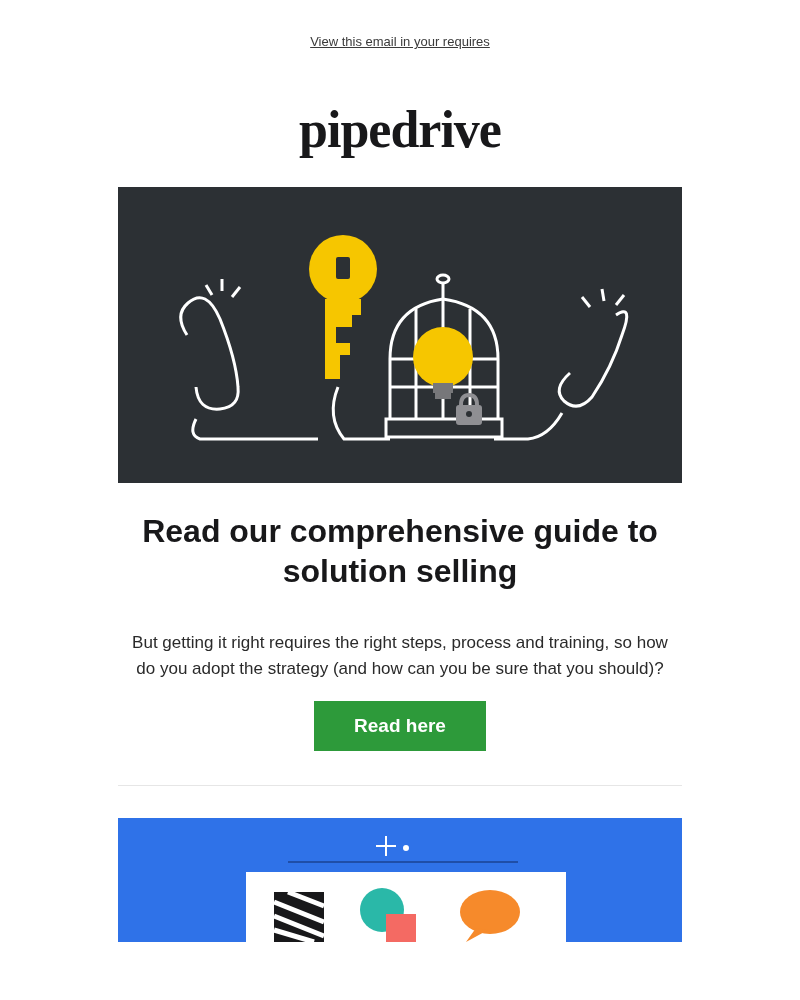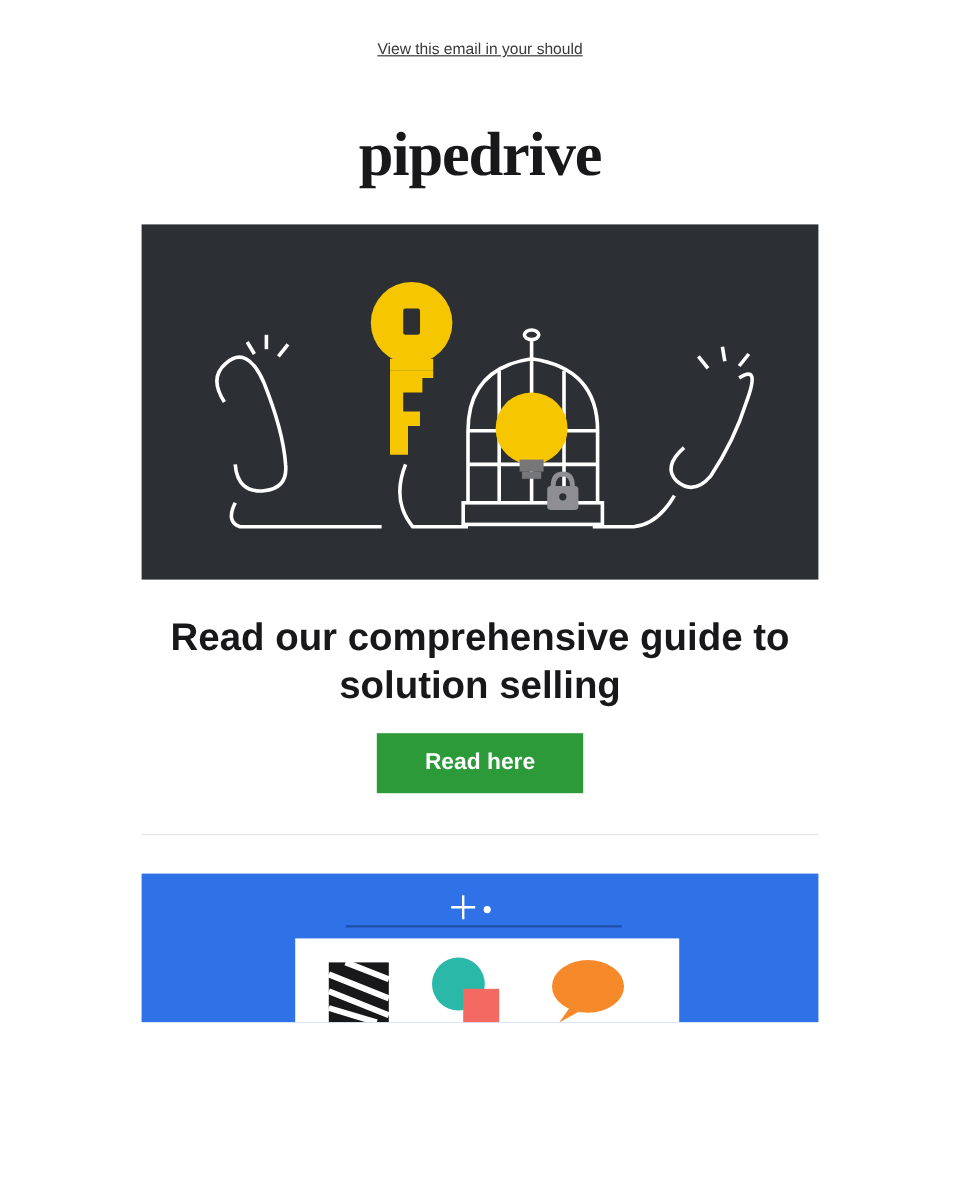--- a/index.html
+++ b/index.html
@@ -44,21 +44,21 @@
       overflow: hidden;
       margin-bottom: 28px;
     }
     .hero svg { width: 100%; height: 100%; display: block; }
     .headline {
       font-size: 32px;
       font-weight: 700;
       text-align: center;
       line-height: 1.25;
       color: #18181a;
-      margin: 0 0 20px;
+      margin: 0 0 39px;
       padding: 0 10px;
     }
     .body-text {
       font-size: 17px;
       line-height: 1.55;
       text-align: center;
       color: #2a2a2a;
       margin: 0 0 18px;
       padding: 0 4px;
     }
@@ -90,21 +90,21 @@
       overflow: hidden;
     }
     .secondary-hero svg { width: 100%; height: 100%; display: block; }
   </style>
 </head>
 <body>
 
 <div class="email-container">
 
   <div class="browser-link">
-    <a href="#">View this email in your should</a>
+    <a href="#">View this email in your requires</a>
   </div>
 
   <div class="logo">
     <span class="wordmark">pipedrive</span>
   </div>
 
   <div class="hero">
     <svg viewBox="0 0 564 296">
 
       <g stroke="#ffffff" stroke-width="3" fill="none">
@@ -152,20 +152,21 @@
         <path d="M444,226 Q430,250 410,252 Q392,252 376,252"></path>
         <line x1="472" y1="120" x2="464" y2="110"></line>
         <line x1="486" y1="114" x2="484" y2="102"></line>
         <line x1="498" y1="118" x2="506" y2="108"></line>
       </g>
     </svg>
   </div>
 
   <h1 class="headline">Read our comprehensive guide to solution selling</h1>
 
+  <p class="body-text">But getting it right requires the right steps, process and training, so how do you adopt the strategy (and how can you be sure that you should)?</p>
 
   <div class="cta-wrap">
     <a class="cta" href="#">Read here</a>
   </div>
 
   <hr class="divider">
 
   <div class="secondary-hero">
     <svg viewBox="0 0 564 124">
 

